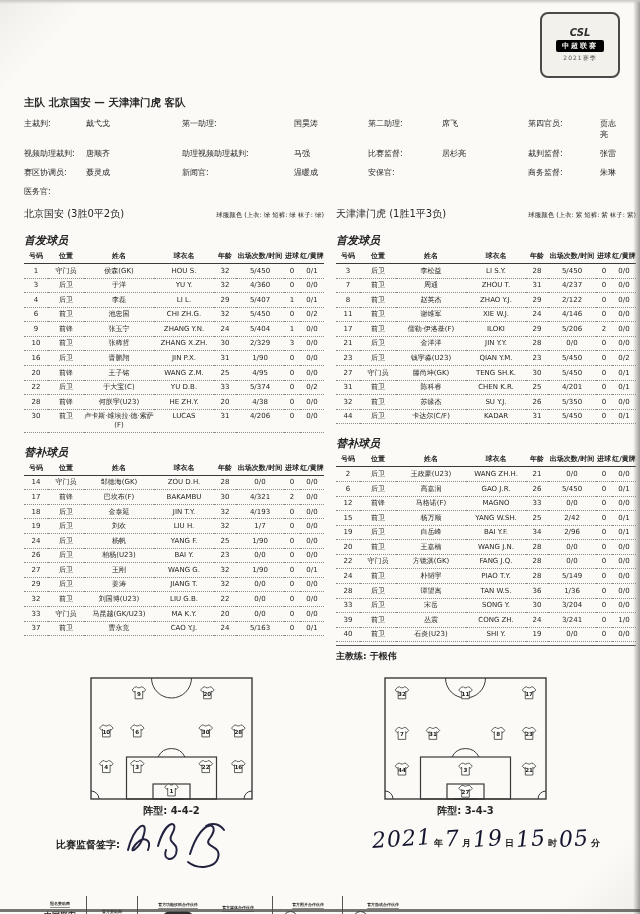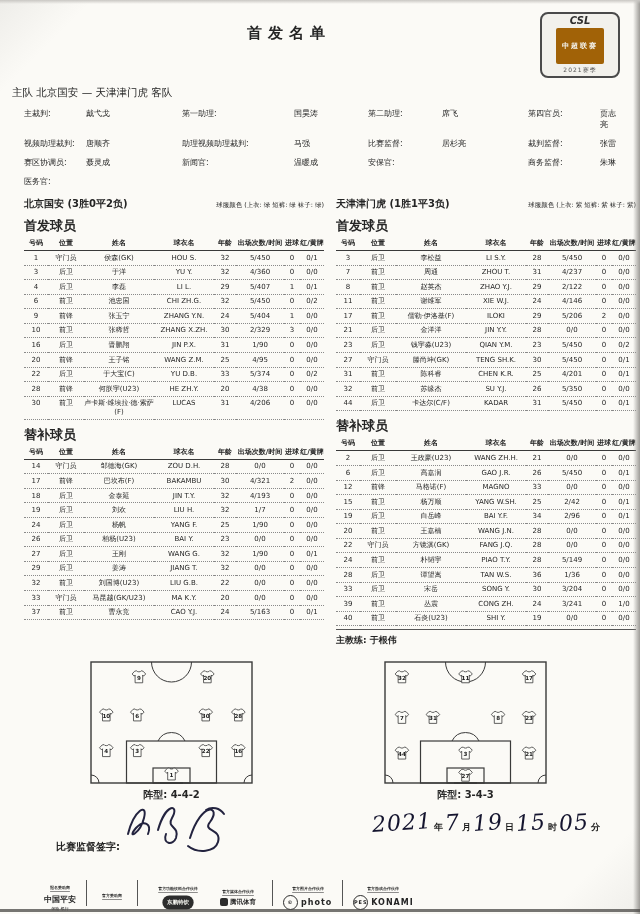--- a/index.html
+++ b/index.html
@@ -17,58 +17,58 @@
   .cfa-logo{width:50px;height:50px;border:2px solid #3c3c3c;border-radius:50%;margin-top:8px;
         display:flex;align-items:center;justify-content:center;position:relative;background:#f5f4ef;}
   .cfa-inner{width:36px;height:36px;border:1px solid #5a5a5a;border-radius:50%;
         display:flex;align-items:center;justify-content:center;font-size:9px;font-weight:bold;color:#333;}
   .titles{flex:1;text-align:center;padding-top:4px;}
   .doc-title{font-size:18px;font-weight:bold;letter-spacing:1px;}
   .doc-subtitle{font-size:15px;font-weight:bold;letter-spacing:6px;margin-top:8px;}
   .csl-badge{width:72px;height:58px;border:2px solid #4a4a4a;border-radius:8px;background:#f2f1ec;
         display:flex;flex-direction:column;align-items:center;justify-content:center;gap:2px;padding:2px;}
   .csl-top{font-size:10px;font-weight:bold;font-style:italic;color:#2e2e2e;}
-  .csl-band{background:#a16207;color:#f5f5f0;font-size:7px;font-weight:bold;padding:13px 6px;border-radius:2px;letter-spacing:2px;}
+  .csl-band{background:#000000;color:#f5f5f0;font-size:7px;font-weight:bold;padding:1px 6px;border-radius:2px;letter-spacing:2px;}
   .csl-bottom{font-size:6px;color:#555;letter-spacing:1px;}
 
   
-  .teams-line{padding:0 12px;margin-top:8px;font-size:10.5px;font-weight:normal;}
+  .teams-line{padding:0 24px;margin-top:18px;font-size:10.5px;font-weight:bold;}
   .info-row{display:flex;padding:0 24px;margin-top:7px;font-size:8px;}
   .info-item{white-space:nowrap;}
   .officials{display:grid;grid-template-columns:62px 96px 112px 74px 74px 86px 72px auto;
         margin:8px 24px 0;font-size:8px;row-gap:8px;align-items:baseline;}
   .off-label{color:#2a2a2a;}
   .off-value{color:#1d1d1d;}
 
   
   .teams{display:flex;gap:12px;padding:0 12px 0 24px;margin-top:10px;}
   .team-col{width:300px;}
   .team-head{display:flex;justify-content:space-between;align-items:baseline;}
-  .team-name{font-size:10px;font-weight:bold;white-space:nowrap;}
+  .team-name{font-size:10px;font-weight:normal;white-space:nowrap;}
   .team-kit{font-size:7px;white-space:nowrap;transform:scale(.92);transform-origin:right;}
-  .sec-title{font-size:13px;font-weight:bold;margin:6px 0 2px;}
+  .sec-title{font-size:11px;font-weight:bold;margin:12px 0 2px;font-style:italic;}
   .tbl{display:grid;grid-template-columns:24px 36px 70px 60px 22px 48px 16px 24px;}
   .tbl .th{font-size:7px;font-weight:bold;text-align:center;border-bottom:1.4px solid #3a3a3a;
         padding:1px 0 2px;white-space:nowrap;}
   .tbl .td{font-size:7px;text-align:center;border-bottom:1px dotted #8a8a8a;
         padding:2.6px 0;line-height:1.2;white-space:nowrap;overflow:visible;}
   .tbl .td.wrap{white-space:normal;}
   .coach-line{border-top:1.2px solid #555;margin-top:3px;padding-top:4px;font-size:9px;font-weight:bold;}
 
   
   .formations{display:flex;margin-top:14px;}
   .pitch-wrap{text-align:center;}
   .pitch-wrap.home{margin-left:90px;}
   .pitch-wrap.away{margin-left:130px;}
   .formation-label{font-size:10px;font-weight:bold;margin-top:4px;}
   svg.pitch{display:block;}
 
   
   .footer-zone{position:relative;height:66px;margin-top:2px;}
-  .sign-label{position:absolute;left:56px;top:36px;font-size:10px;font-weight:bold;}
+  .sign-label{position:absolute;left:56px;top:18px;font-size:10px;font-weight:bold;}
   .signature{position:absolute;left:118px;top:-16px;}
   .date-hand{position:absolute;left:372px;top:6px;white-space:nowrap;color:#14142e;}
   .date-hand .big{font-family:"DejaVu Serif","Liberation Serif",serif;font-style:italic;
         font-size:22px;display:inline-block;transform:rotate(-4deg);letter-spacing:1px;}
   .date-hand .small{font-size:9px;font-weight:bold;display:inline-block;margin:0 2px;color:#1c1c1c;}
 
   
   .sponsors{display:flex;align-items:center;gap:6px;padding:0 0 8px 44px;margin-top:10px;}
   .sp-group{display:flex;flex-direction:column;align-items:center;}
   .sp-label{font-size:6px;transform:scale(.66);transform-origin:center bottom;color:#333;
@@ -88,21 +88,20 @@
   .circ{width:13px;height:13px;border:1.4px solid #2d2d2d;border-radius:50%;display:flex;
         align-items:center;justify-content:center;font-size:5px;font-weight:bold;}
 </style>
 </head>
 <body>
 
 <div class="page">
 
   <div class="header">
     <div class="titles">
-      <div class="doc-subtitle">首发名单</div>
     </div>
     <div class="csl-badge">
       <div class="csl-top">CSL</div>
       <div class="csl-band">中超联赛</div>
       <div class="csl-bottom">2021赛季</div>
     </div>
   </div>
 
   <div class="teams-line">主队 北京国安 — 天津津门虎 客队</div>
 

